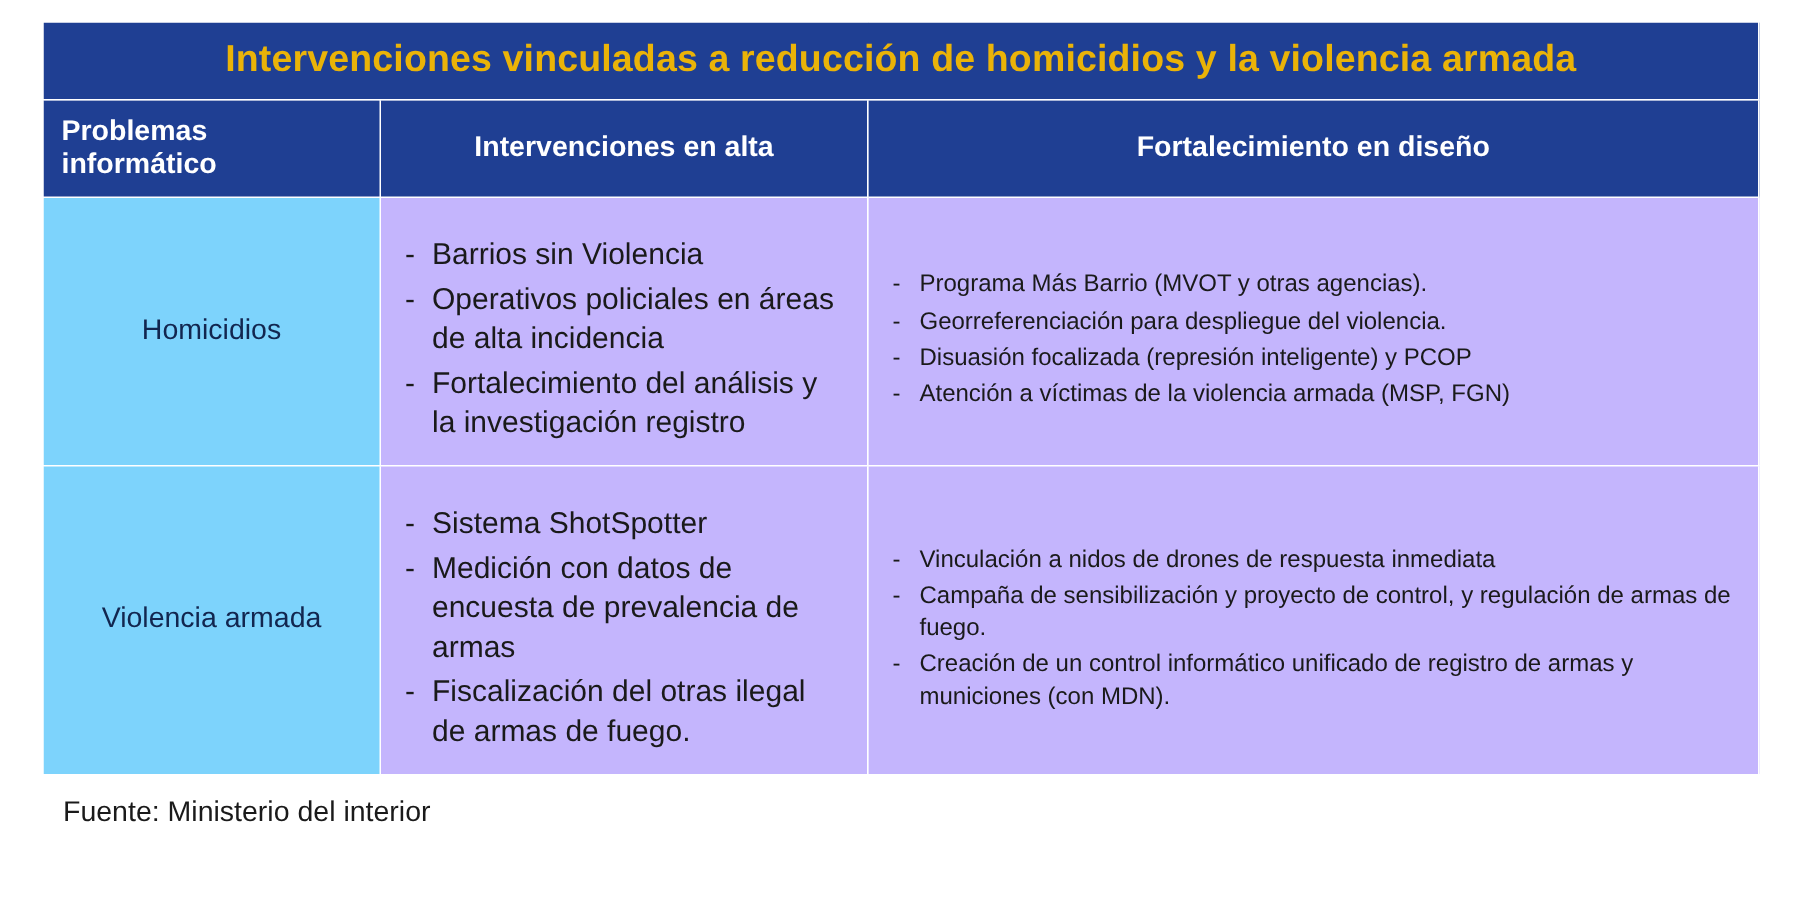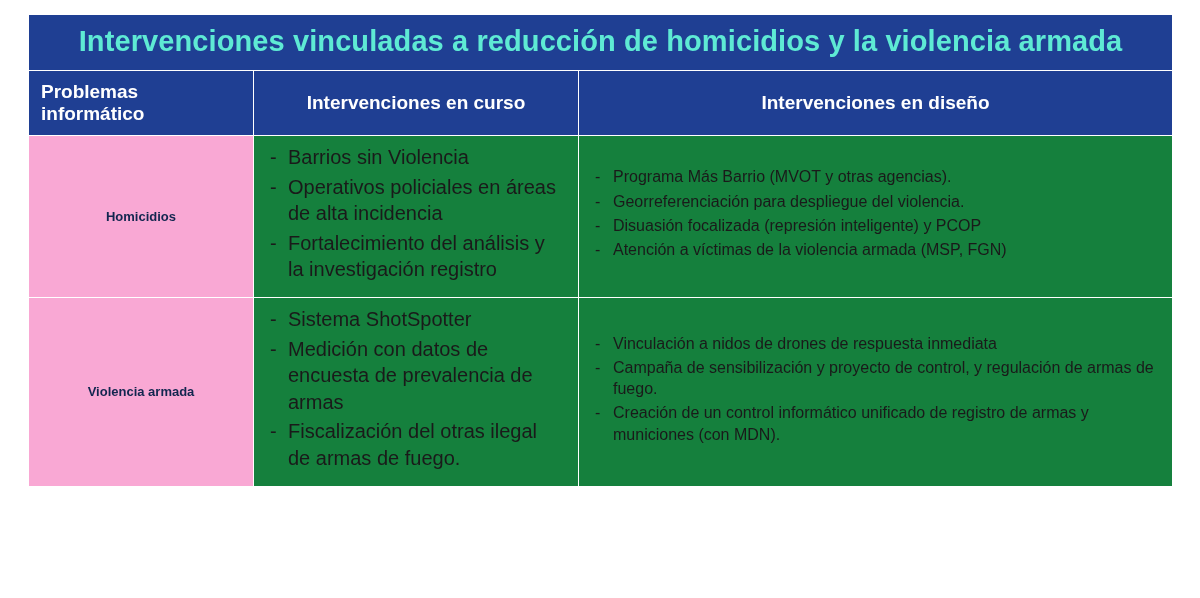--- a/index.html
+++ b/index.html
@@ -20,22 +20,22 @@
     box-sizing: border-box;
     padding: 14px 28px 0 28px;
   }
   table.matrix {
     width: 1144px;
     border-collapse: collapse;
     table-layout: fixed;
   }
   .title-cell {
     background: #1F3F93;
-    color: #5eead4;
-    font-size: 29px;
+    color: #eab308;
+    font-size: 25px;
     font-weight: bold;
     text-align: center;
     padding: 10px 8px 12px 8px;
     letter-spacing: 0.1px;
     border: 1px solid #ffffff;
   }
   .head-cell {
     background: #1F3F93;
     color: #ffffff;
     font-size: 19px;
@@ -44,36 +44,36 @@
     border: 1px solid #ffffff;
     vertical-align: middle;
   }
   .head-cell.left {
     text-align: left;
   }
   .head-cell.center {
     text-align: center;
   }
   .row-label {
-    background: #f9a8d4;
+    background: #7dd3fc;
     color: #12264f;
-    font-size: 13px;
-    font-weight: bold;
+    font-size: 19px;
+    font-weight: normal;
     text-align: center;
     vertical-align: middle;
     border: 1px solid #ffffff;
     padding: 8px 6px;
   }
   .content-cell {
-    background: #15803d;
+    background: #c4b5fd;
     color: #1a1a1a;
     font-size: 20px;
     vertical-align: middle;
     border: 1px solid #ffffff;
-    padding: 8px 14px 14px 14px;
+    padding: 25px 14px 14px 14px;
     line-height: 1.33;
   }
   .content-cell.wide {
     font-size: 16px;
   }
   ul.dash {
     list-style: none;
     margin: 0;
     padding: 0;
   }
@@ -111,22 +111,22 @@
       <col class="col-a">
       <col class="col-b">
       <col class="col-c">
     </colgroup>
     <tbody>
       <tr>
         <td class="title-cell" colspan="3">Intervenciones vinculadas a reducción de homicidios y la violencia armada</td>
       </tr>
       <tr>
         <td class="head-cell left">Problemas informático</td>
-        <td class="head-cell center">Intervenciones en curso</td>
-        <td class="head-cell center">Intervenciones en diseño</td>
+        <td class="head-cell center">Intervenciones en alta</td>
+        <td class="head-cell center">Fortalecimiento en diseño</td>
       </tr>
 
       <tr>
         <td class="row-label">Homicidios</td>
         <td class="content-cell">
           <ul class="dash">
             <li>Barrios sin Violencia</li>
             <li>Operativos policiales en áreas de alta incidencia</li>
             <li>Fortalecimiento del análisis y la investigación registro</li>
           </ul>
@@ -154,14 +154,15 @@
           <ul class="dash">
             <li>Vinculación a nidos de drones de respuesta inmediata</li>
             <li>Campaña de sensibilización y proyecto de control, y regulación de armas de fuego.</li>
             <li>Creación de un control informático unificado de registro de armas y municiones (con MDN).</li>
           </ul>
         </td>
       </tr>
     </tbody>
   </table>
 
+  <div class="source">Fuente: Ministerio del interior</div>
 
 </div>
 
 </body></html>

